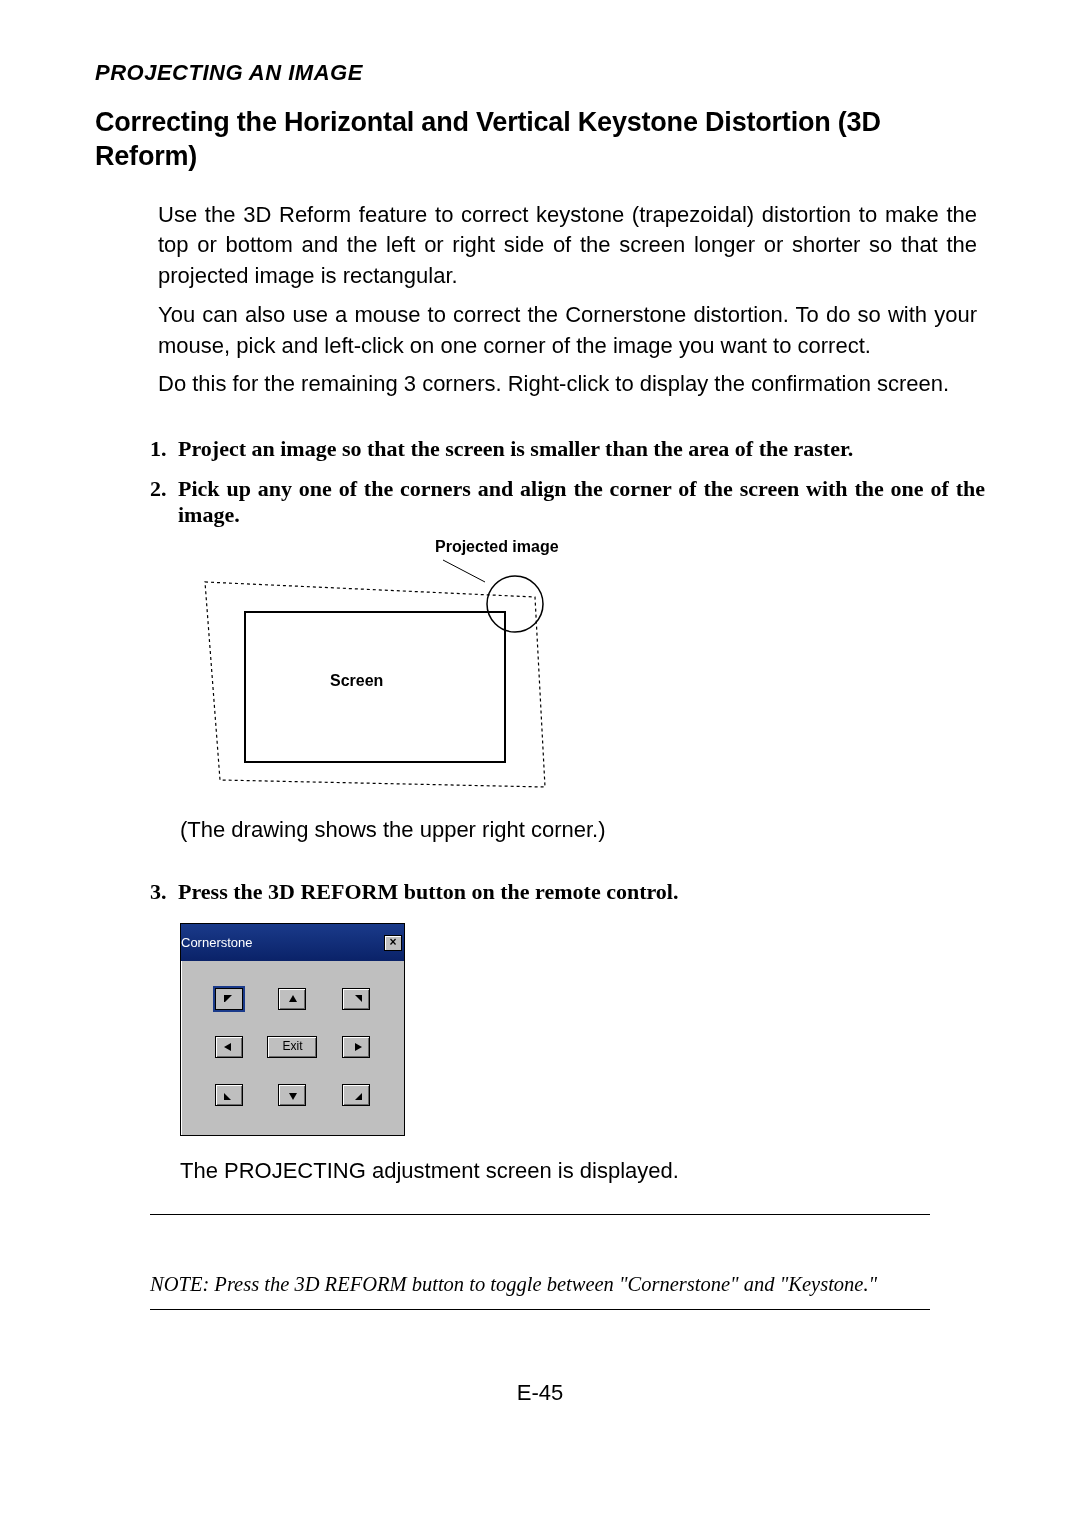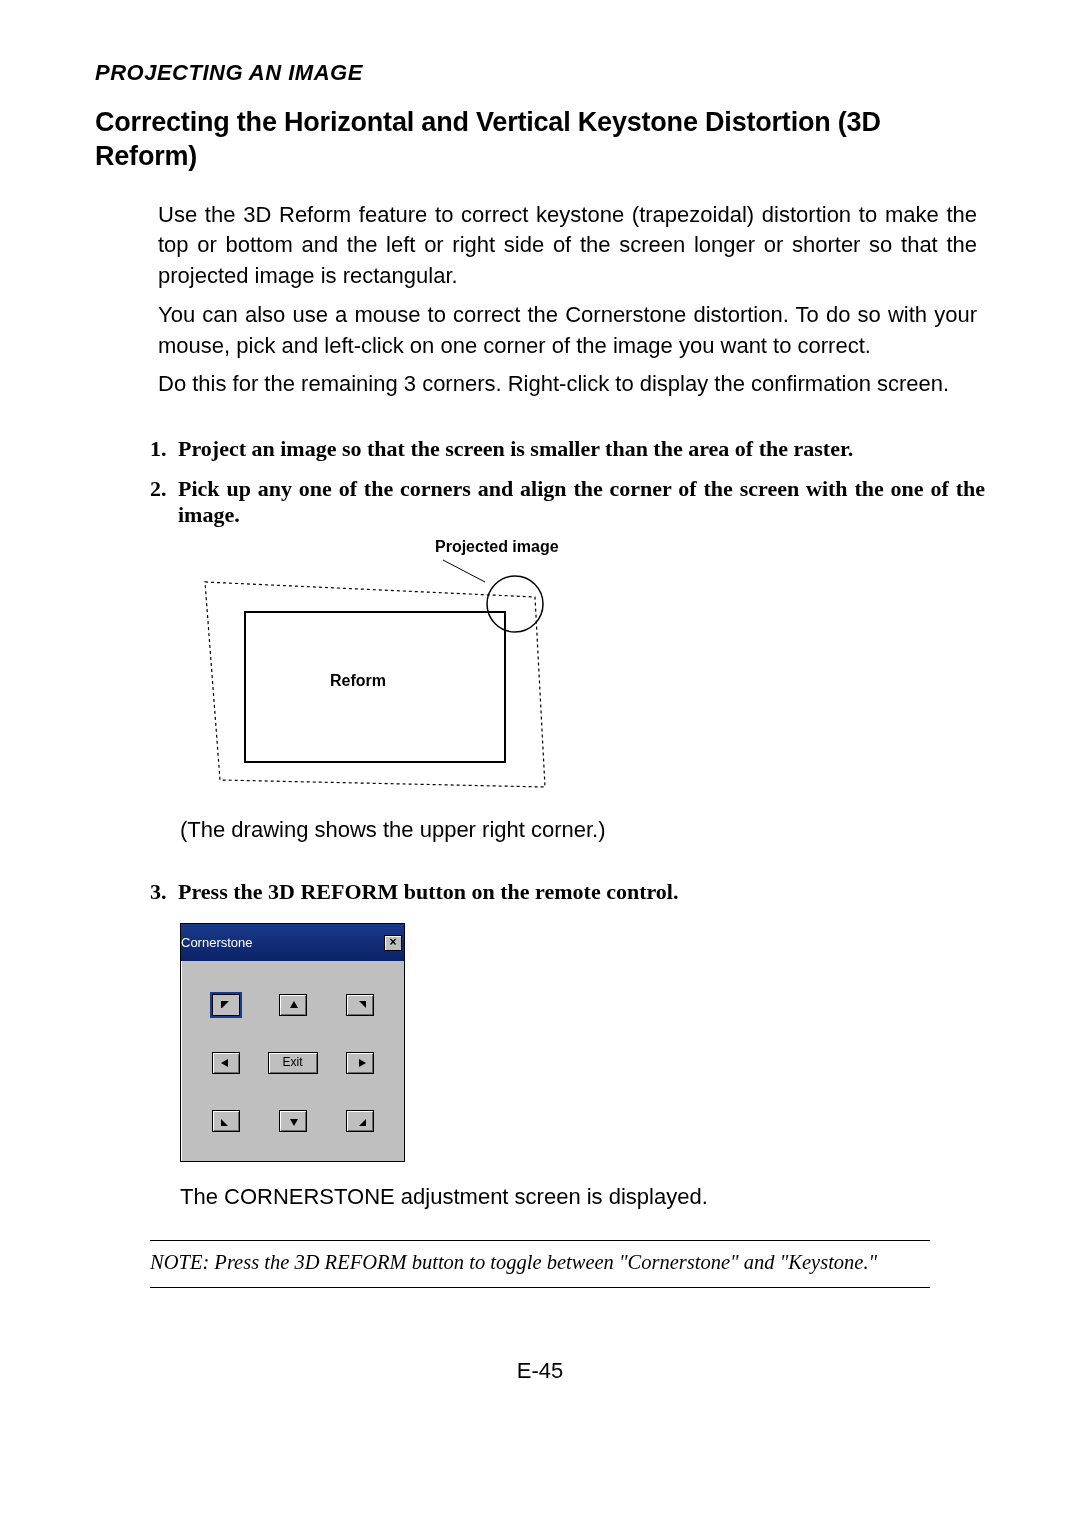--- a/index.html
+++ b/index.html
@@ -14,36 +14,36 @@
   .step .num { width: 28px; flex: 0 0 28px; }
   .step .txt { flex: 1; }
   .caption { font-size: 22px; margin: 10px 0 0 85px; }
   .figure-wrap { margin: 6px 0 0 90px; position: relative; width: 390px; height: 265px; }
   .fig-label-proj { position: absolute; left: 250px; top: -4px; font-weight: bold; font-size: 16px; }
   .fig-label-scr { position: absolute; left: 145px; top: 130px; font-weight: bold; font-size: 16px; }
   .fig-svg { position: absolute; left: 0; top: 0; }
   .dialog { width: 225px; margin: 18px 0 0 85px; border: 1px solid #000; background: #bfbfbf; font-family: Tahoma, Arial, sans-serif; box-shadow: 1px 1px 0 #fff inset; }
   .dialog .titlebar { background: linear-gradient(#1a3a8a,#0a2268); color: #fff; display: flex; justify-content: space-between; align-items: center; height: 37px; padding: 0 2px 0 0; font-size: 13px; }
   .dialog .titlebar .close { width: 18px; height: 16px; background: #bfbfbf; border: 1px solid #000; box-shadow: 1px 1px 0 #fff inset; color: #000; font-size: 12px; line-height: 12px; text-align: center; font-weight: bold; cursor: pointer; }
-  .dialog .grid { display: grid; grid-template-columns: repeat(3, 1fr); grid-template-rows: repeat(3, 48px); gap: 10px; padding: 20px 16px 16px 16px; justify-items: center; align-items: center; }
+  .dialog .grid { display: grid; grid-template-columns: repeat(3, 1fr); grid-template-rows: repeat(3, 48px); padding: 14px 16px 16px 16px; justify-items: center; align-items: center; }
   .dbtn { width: 28px; height: 22px; background: #bfbfbf; border: 1px solid #000; box-shadow: 1px 1px 0 #fff inset, -1px -1px 0 #6a6a6a inset; position: relative; cursor: pointer; }
   .dbtn.selected { box-shadow: 0 0 0 2px #1a3a8a; }
   .dbtn .arrow { position: absolute; width: 0; height: 0; }
   .arrow.up    { left: 10px; top: 6px;  border-left: 4px solid transparent; border-right: 4px solid transparent; border-bottom: 7px solid #000; }
   .arrow.down  { left: 10px; top: 8px;  border-left: 4px solid transparent; border-right: 4px solid transparent; border-top: 7px solid #000; }
   .arrow.left  { left: 8px;  top: 6px;  border-top: 4px solid transparent; border-bottom: 4px solid transparent; border-right: 7px solid #000; }
   .arrow.right { left: 12px; top: 6px;  border-top: 4px solid transparent; border-bottom: 4px solid transparent; border-left: 7px solid #000; }
   .arrow.ul { left: 8px; top: 6px; width: 8px; height: 8px; border-top: 7px solid #000; border-right: 7px solid transparent; }
   .arrow.ur { left: 12px; top: 6px; width: 0; height: 0; border-top: 7px solid #000; border-left: 7px solid transparent; }
   .arrow.dl { left: 8px; top: 8px; width: 0; height: 0; border-bottom: 7px solid #000; border-right: 7px solid transparent; }
   .arrow.dr { left: 12px; top: 8px; width: 0; height: 0; border-bottom: 7px solid #000; border-left: 7px solid transparent; }
   .exit-btn { width: 50px; height: 22px; background: #bfbfbf; border: 1px solid #000; box-shadow: 1px 1px 0 #fff inset, -1px -1px 0 #6a6a6a inset; font-size: 12px; text-align: center; line-height: 18px; cursor: pointer; }
   .after-dialog { font-size: 22px; margin: 22px 0 0 85px; }
   .rule-block { margin: 30px 55px 0 55px; border-top: 1px solid #000; border-bottom: 1px solid #000; padding: 8px 0 10px 0; }
-  .note { font-family: "Times New Roman", Times, serif; font-style: italic; font-size: 20.5px; line-height: 1.35; text-align: justify; }
+  .note { font-family: "Times New Roman", Times, serif; font-style: italic; font-size: 20.5px; line-height: 1.35; text-align: justify; margin-top: 48px; }
   .footer { text-align: center; font-size: 22px; margin-top: 70px; }
 </style>
 </head>
 <body>
 
 <div class="page">
 
   <div class="section-header">PROJECTING AN IMAGE</div>
 
   <div class="title">Correcting the Horizontal and Vertical Keystone Distortion (3D Reform)</div>
@@ -70,21 +70,21 @@
     <svg class="fig-svg" width="390" height="265">
 
       <polygon points="20,40 350,55 360,245 35,238" fill="none" stroke="#000" stroke-width="1.2" stroke-dasharray="3 3"></polygon>
 
       <rect x="60" y="70" width="260" height="150" fill="none" stroke="#000" stroke-width="2"></rect>
 
       <circle cx="330" cy="62" r="28" fill="none" stroke="#000" stroke-width="1.5"></circle>
 
       <line x1="258" y1="18" x2="300" y2="40" stroke="#000" stroke-width="1"></line>
     </svg>
-    <div class="fig-label-scr">Reform</div>
+    <div class="fig-label-scr">Screen</div>
   </div>
 
   <div class="caption">(The drawing shows the upper right corner.)</div>
 
   <div class="steps">
     <div class="step">
       <div class="num">3.</div>
       <div class="txt">Press the 3D REFORM button on the remote control.</div>
     </div>
   </div>
@@ -118,21 +118,21 @@
         </div>
       <div class="dbtn">
           <div class="arrow down"></div>
         </div>
       <div class="dbtn">
           <div class="arrow dr"></div>
         </div>
     </div>
   </div>
 
-  <div class="after-dialog">The CORNERSTONE adjustment screen is displayed.</div>
+  <div class="after-dialog">The PROJECTING adjustment screen is displayed.</div>
 
   <div class="rule-block">
     <div class="note">NOTE: Press the 3D REFORM button to toggle between "Cornerstone" and "Keystone."</div>
   </div>
 
   <div class="footer">E-45</div>
 
 </div>
 
 </body></html>

